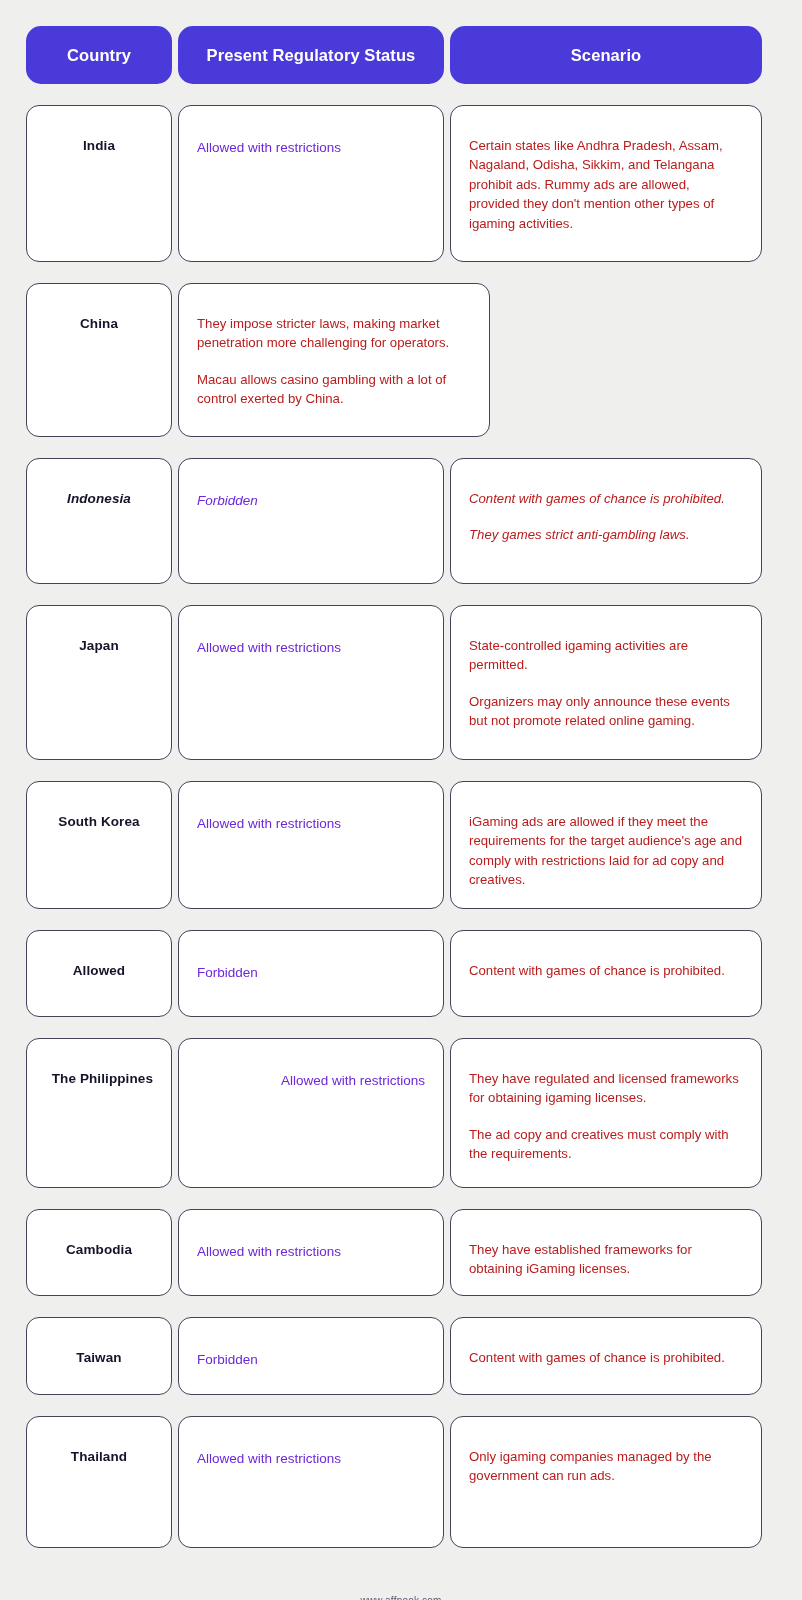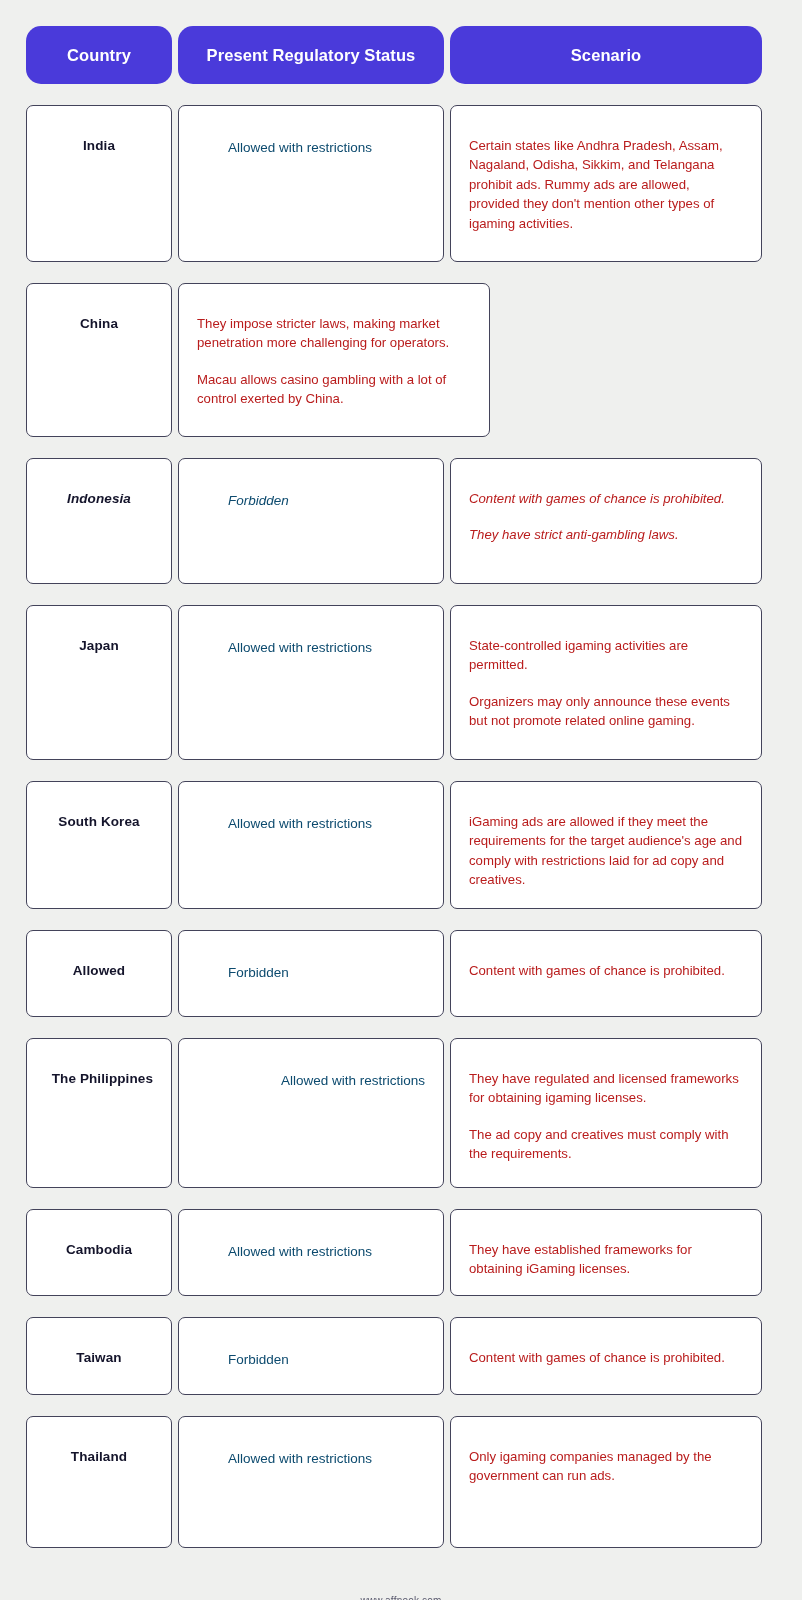--- a/index.html
+++ b/index.html
@@ -52,45 +52,44 @@
     color: #ffffff;
     font-size: 16.5px;
     font-weight: bold;
     letter-spacing: 0.1px;
   }
 
   
   .body-row .cell {
     background: #ffffff;
     border: 1px solid #43435a;
-    border-radius: 7px;
+    border-radius: 13px;
     padding: 16px 18px;
     display: flex;
     flex-direction: column;
   }
 
   .body-row .col-country {
     align-items: center;
   }
 
   .country-label {
     font-size: 13.5px;
     font-weight: bold;
     color: #14142b;
     text-align: center;
     letter-spacing: 0.1px;
     padding-top: 16px;
   }
 
   .status-label {
     font-size: 13.5px;
-    color: #0c4a6e;
+    color: #6d28d9;
     line-height: 1.45;
     padding-top: 16px;
-    margin-left: 31px;
   }
 
   .scenario-block {
     padding-top: 14px;
     display: flex;
     flex-direction: column;
   }
 
   .scenario-para {
     font-size: 13.2px;
@@ -174,21 +173,21 @@
     <div class="row body-row h-r3">
       <div class="cell col-country">
         <span class="country-label">Indonesia</span>
       </div>
       <div class="cell col-status">
         <span class="status-label">Forbidden</span>
       </div>
       <div class="cell col-scenario">
         <div class="scenario-block">
           <p class="scenario-para">Content with games of chance is prohibited.</p>
-          <p class="scenario-para">They have strict anti-gambling laws.</p>
+          <p class="scenario-para">They games strict anti-gambling laws.</p>
         </div>
       </div>
     </div>
 
     <div class="row body-row h-r4">
       <div class="cell col-country">
         <span class="country-label">Japan</span>
       </div>
       <div class="cell col-status">
         <span class="status-label">Allowed with restrictions</span>

